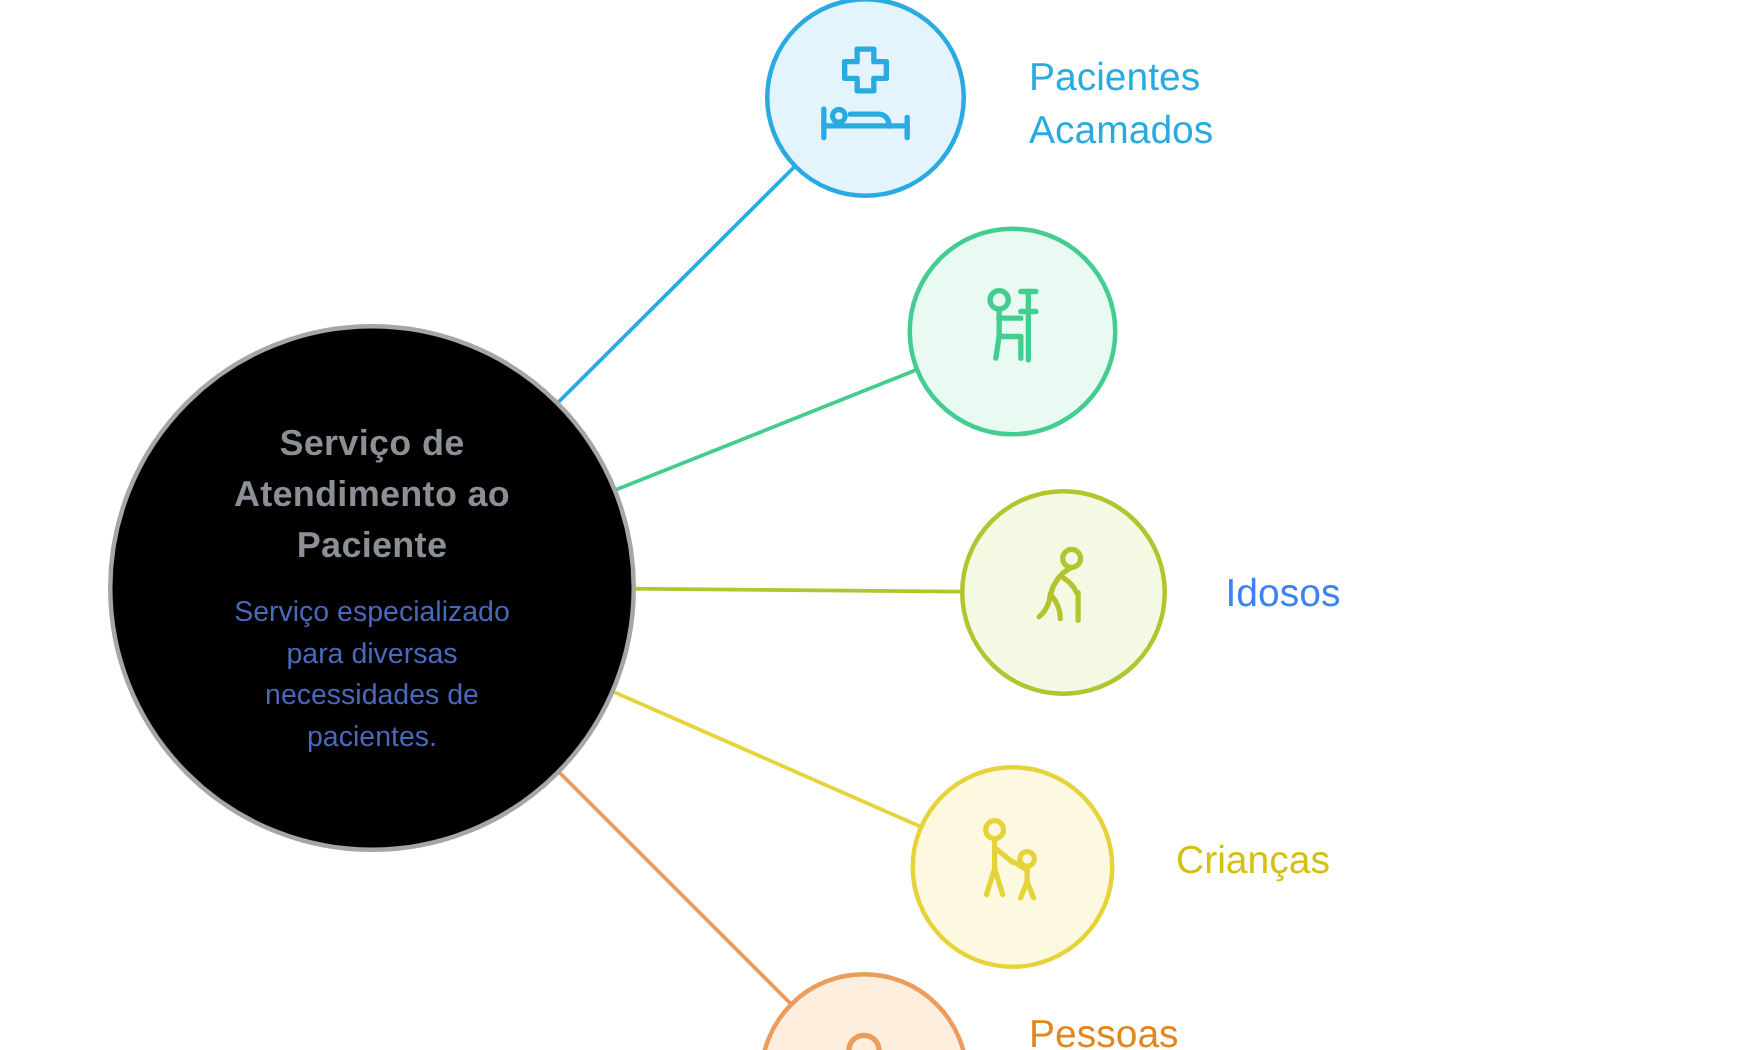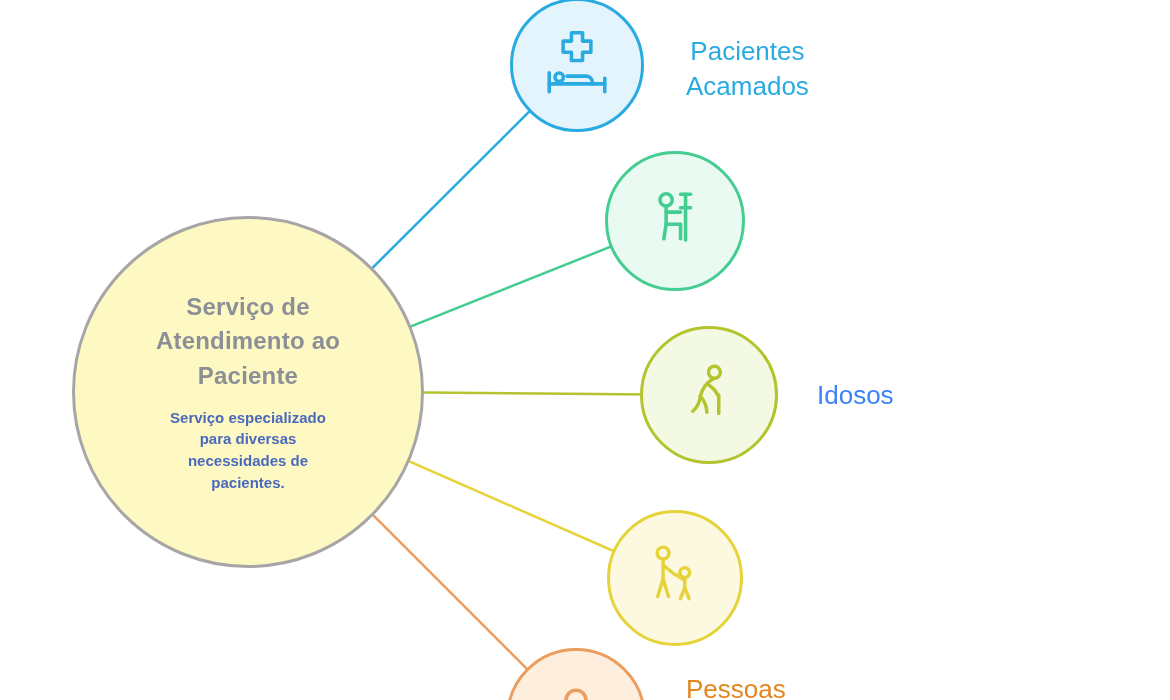--- a/index.html
+++ b/index.html
@@ -43,24 +43,23 @@
   }
   .center-title {
     font-size: 24px;
     font-weight: bold;
     line-height: 1.42;
     white-space: pre-line;
     letter-spacing: 0.2px;
   }
   .center-subtitle {
     margin-top: 14px;
-    font-size: 15px;
+    font-size: 19px;
     line-height: 1.45;
     white-space: pre-line;
-    font-weight: bold;
   }
   .node {
     position: absolute;
     border-radius: 50%;
     border: 3px solid;
     box-sizing: border-box;
     z-index: 3;
     display: flex;
     align-items: center;
     justify-content: center;
@@ -74,40 +73,40 @@
   .node-3 { left: 607px; top: 510px; width: 136px; height: 136px; }
   .node-4 { left: 506px; top: 648px; width: 140px; height: 140px; }
   .node-label {
     position: absolute;
     z-index: 4;
     font-size: 26px;
     font-weight: 500;
     line-height: 1.35;
     white-space: pre-line;
   }
-  .label-0 { left: 686px; top: 34px; text-align: center; }
+  .label-0 { left: 686px; top: 34px; }
   .label-1 { left: 782px; top: 184px; }
   .label-2 { left: 817px; top: 378px; }
   .label-3 { left: 784px; top: 556px; }
   .label-4 { left: 686px; top: 672px; }
 </style>
 </head>
 <body>
 
 <div class="stage">
 
   <svg class="links" width="1170" height="700" viewBox="0 0 1170 700" fill="none">
     <line x1="249" y1="391" x2="576" y2="65" stroke-width="2.5" stroke="#29abe2"></line>
     <line x1="249" y1="391" x2="675" y2="221" stroke-width="2.5" stroke="#44cd90"></line>
     <line x1="249" y1="391" x2="709" y2="395" stroke-width="2.5" stroke="#b3c42f"></line>
     <line x1="249" y1="391" x2="675" y2="578" stroke-width="2.5" stroke="#e6d33a"></line>
     <line x1="249" y1="391" x2="576" y2="718" stroke-width="2.5" stroke="#ec9c5c"></line>
   </svg>
 
-  <div class="center-node" style="background-color: #fef9c3; border-color: rgb(166, 166, 166);">
+  <div class="center-node" style="background-color: #000000; border-color: rgb(166, 166, 166);">
     <div class="center-title" style="color: rgb(139, 143, 150);">Serviço de
 Atendimento ao
 Paciente</div>
     <div class="center-subtitle" style="color: rgb(74, 105, 189);">Serviço especializado
 para diversas
 necessidades de
 pacientes.</div>
   </div>
 
   <div class="node node-0" style="background-color: rgb(227, 244, 252); border-color: rgb(41, 171, 226); color: rgb(41, 171, 226);">
@@ -155,20 +154,21 @@
       <path d="M25 37 l-5 16"></path>
       <path d="M25 37 l5 16"></path>
       <path d="M25 24 l11 9"></path>
       <circle cx="45" cy="31" r="4.5"></circle>
       <path d="M45 36 v9"></path>
       <path d="M45 45 l-4 10"></path>
       <path d="M45 45 l4 10"></path>
       <path d="M45 38 l-8 -5"></path>
     </svg>
   </div>
+  <div class="node-label label-3" style="color: rgb(212, 192, 17);">Crianças</div>
 
   <div class="node node-4" style="background-color: rgb(253, 238, 222); border-color: rgb(236, 156, 92); color: rgb(236, 156, 92);">
     <svg width="80" height="80" viewBox="0 0 72 72" fill="none" stroke="currentColor" stroke-width="3.2" stroke-linecap="round" stroke-linejoin="round">
       <circle cx="36" cy="20" r="9"></circle>
       <path d="M18 48 q18 -14 36 0"></path>
     </svg>
   </div>
   <div class="node-label label-4" style="color: rgb(226, 134, 31);">Pessoas</div>
 
 </div>

